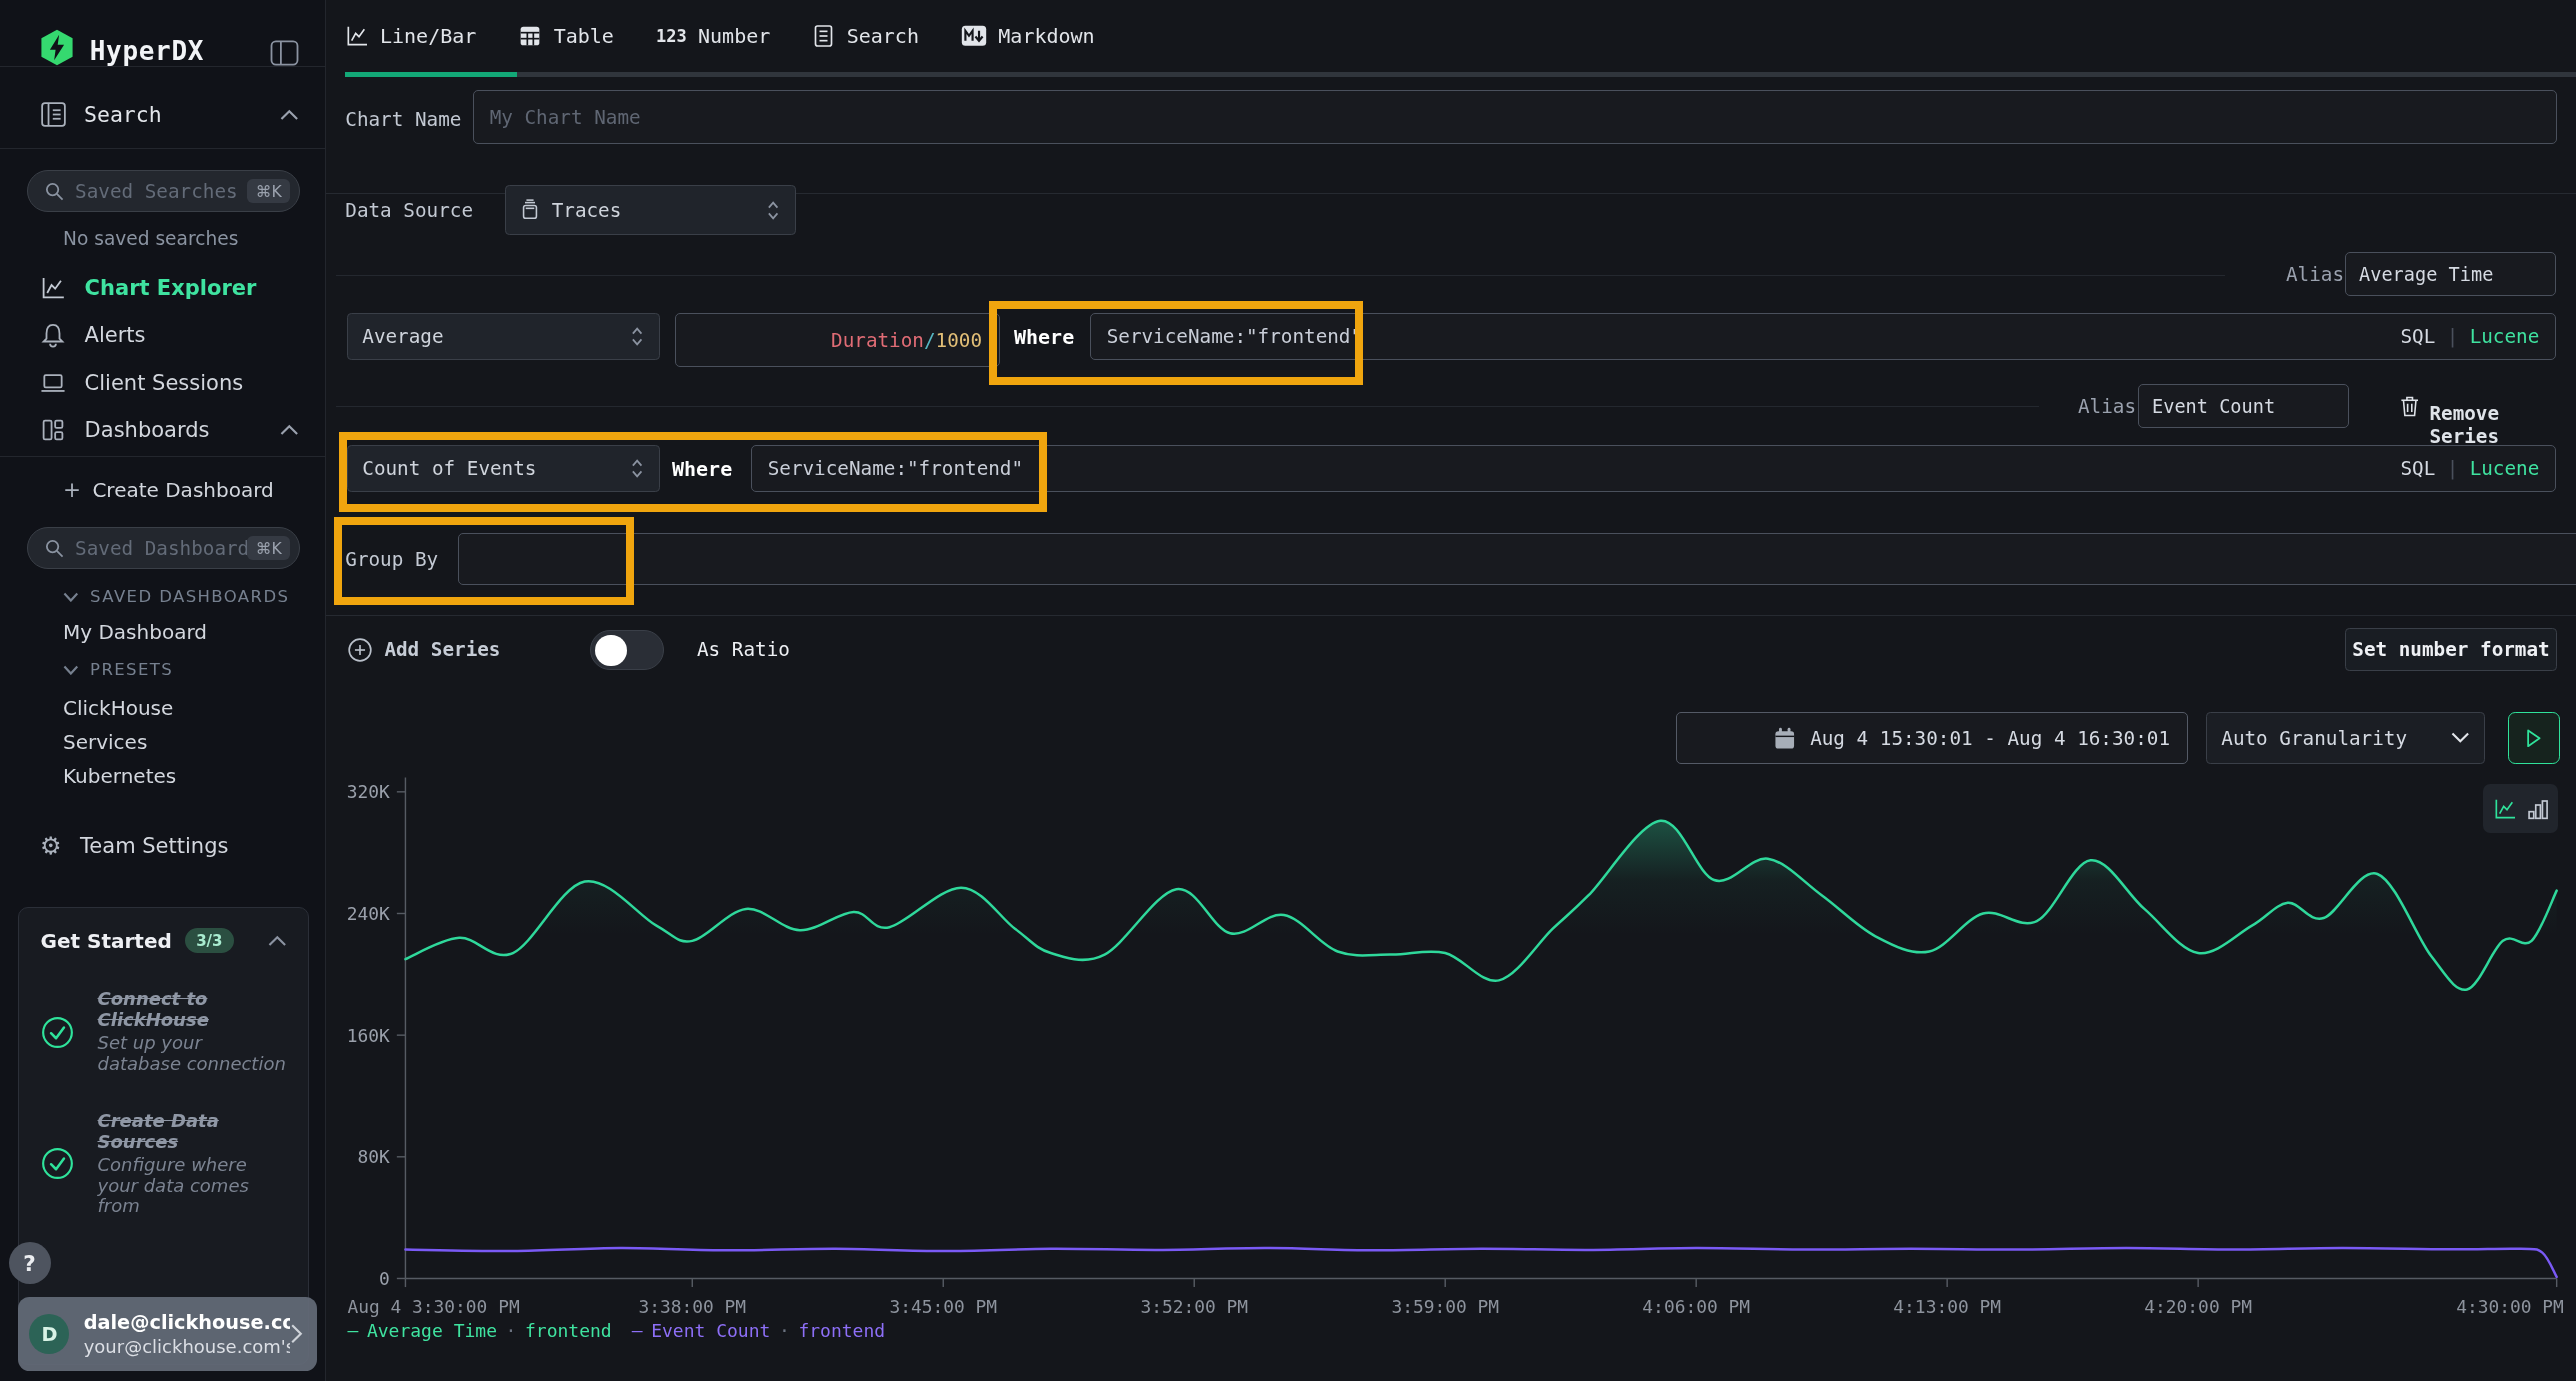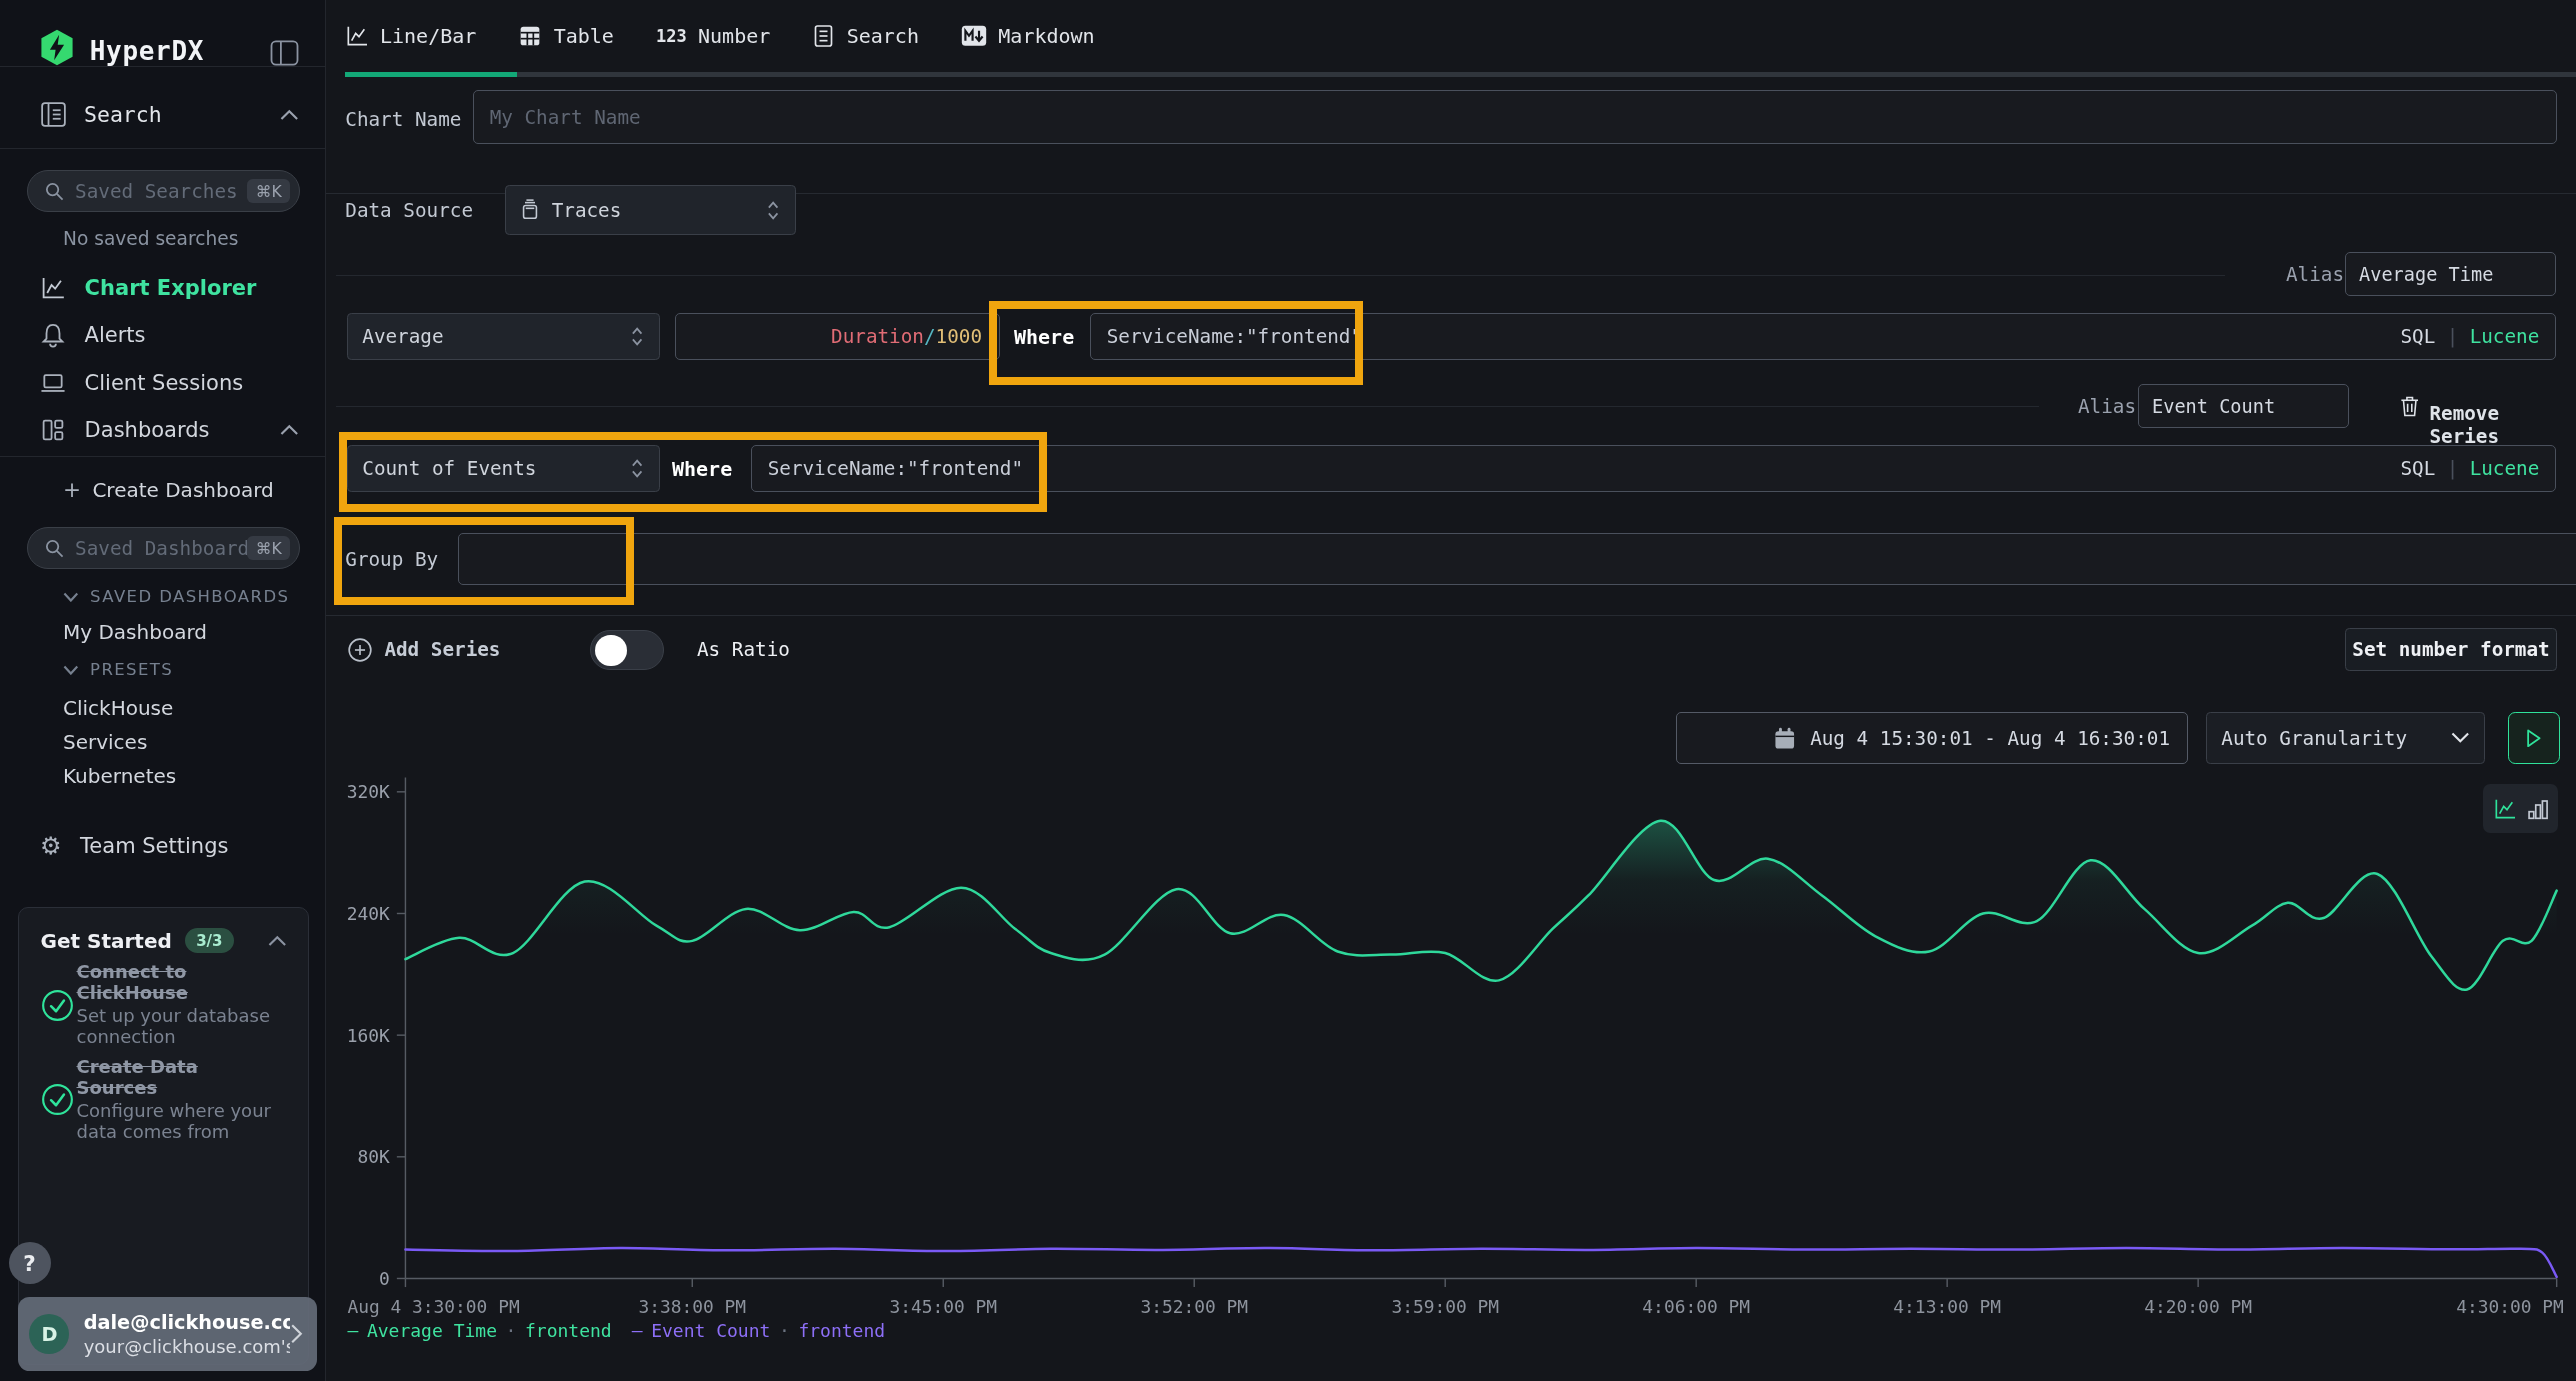--- a/index.html
+++ b/index.html
@@ -31,21 +31,21 @@
   .side-note{position:absolute;left:63px;font-size:18.6px;color:#8a93a1;font-family:"DejaVu Sans",sans-serif;}
   .nav-item{position:absolute;left:0;width:100%;height:44px;display:flex;align-items:center;padding:0 26px 0 40px;font-family:"DejaVu Sans",sans-serif;font-size:21px;color:#d3d7de;cursor:pointer;}
   .nav-item .lbl{margin-left:18.6px;}
   .nav-item.active{color:var(--green);font-weight:bold;}
   .side-link{position:absolute;left:63px;font-family:"DejaVu Sans",sans-serif;font-size:20px;color:#d3d7de;cursor:pointer;}
   .sec-head{position:absolute;left:63px;display:flex;align-items:center;gap:11.4px;font-family:"DejaVu Sans",sans-serif;font-size:16.5px;letter-spacing:1.4px;color:#76808f;}
   .gs-card{position:absolute;left:18px;top:907px;width:291px;height:458px;background:var(--panel);border:1.4px solid #2b2f38;border-radius:10px;padding:20px 21.5px;font-family:"DejaVu Sans",sans-serif;}
   .gs-head{display:flex;align-items:center;gap:13px;}
   .gs-title{font-size:20px;font-weight:bold;color:#eef0f4;}
   .gs-badge{background:#2b4f41;color:#a9ecd0;font-size:15px;font-weight:bold;border-radius:715px;padding:3.6px 11.4px;}
-  .gs-item{display:flex;gap:3px;margin-top:9px;align-items:center;}
+  .gs-item{display:flex;gap:24px;margin-top:36px;align-items:center;font-style:italic;}
   .gs-item .txt{width:205px;}
   .gs-item .t{font-size:18px;font-weight:bold;color:#8f97a5;text-decoration:line-through;line-height:1.15;}
   .gs-item .d{font-size:18px;color:#7b8391;line-height:1.15;margin-top:2.9px;}
   .check-circle{flex:0 0 33px;width:33px;height:33px;}
   .help-btn{position:absolute;left:8.6px;top:1242px;width:42px;height:42px;border-radius:50%;background:#4e545f;color:#eceef1;font-size:21.5px;font-weight:bold;display:flex;align-items:center;justify-content:center;font-family:"DejaVu Sans",sans-serif;z-index:6;cursor:pointer;}
   .user-chip{position:absolute;left:18px;top:1297px;width:299px;height:74px;border-radius:11.4px;background:rgba(100,107,120,0.92);display:flex;align-items:center;padding:0 14.3px 0 11.4px;z-index:7;font-family:"DejaVu Sans",sans-serif;cursor:pointer;}
   .avatar{width:40px;height:40px;border-radius:50%;background:#2c6356;color:#d9f3e6;font-size:19.3px;font-weight:bold;display:flex;align-items:center;justify-content:center;}
   .uc-txt{margin-left:14.3px;flex:1;overflow:hidden;}
   .uc-email{font-size:19.3px;font-weight:bold;color:#ffffff;white-space:nowrap;}
   .uc-sub{font-size:18px;color:#dcdfe5;white-space:nowrap;margin-top:1.4px;}
@@ -344,21 +344,21 @@
     </div>
 
     <div class="select-like abs" style="left:21px;top:313px;width:313px;height:47px;">
       <span>Average</span>
       <span class="spacer"></span>
       <svg width="14.3" height="23" viewBox="0 0 20 32" fill="none" stroke="#8b93a1" stroke-width="2.5">
         <polyline points="4,12 10,5 16,12"></polyline>
           <polyline points="4,20 10,27 16,20"></polyline>
       </svg>
     </div>
-    <div class="input-like abs" style="left:349px;top:313px;width:325px;height:47px;padding:0 17px;">
+    <div class="input-like abs" style="left:349px;top:313px;width:325px;height:54px;padding:0 17px;">
       <span><span class="tok" style="color: rgb(224, 108, 117);">Duration</span><span class="tok" style="color: rgb(86, 182, 194);">/</span><span class="tok" style="color: rgb(226, 191, 119);">1000</span></span>
     </div>
     <div class="where-lbl abs" style="left:688px;top:313px;height:47px;">Where</div>
     <div class="input-like abs" style="left:764px;top:313px;width:1466px;height:47px;padding:0 15.7px;">
       <span>ServiceName:"frontend"</span>
       <span class="spacer"></span>
       <span class="mode-switch">
         <span style="color:#d5dae2;">SQL</span>
         <span style="color:#4a505c;">|</span>
         <span style="color:var(--green);">Lucene</span>

